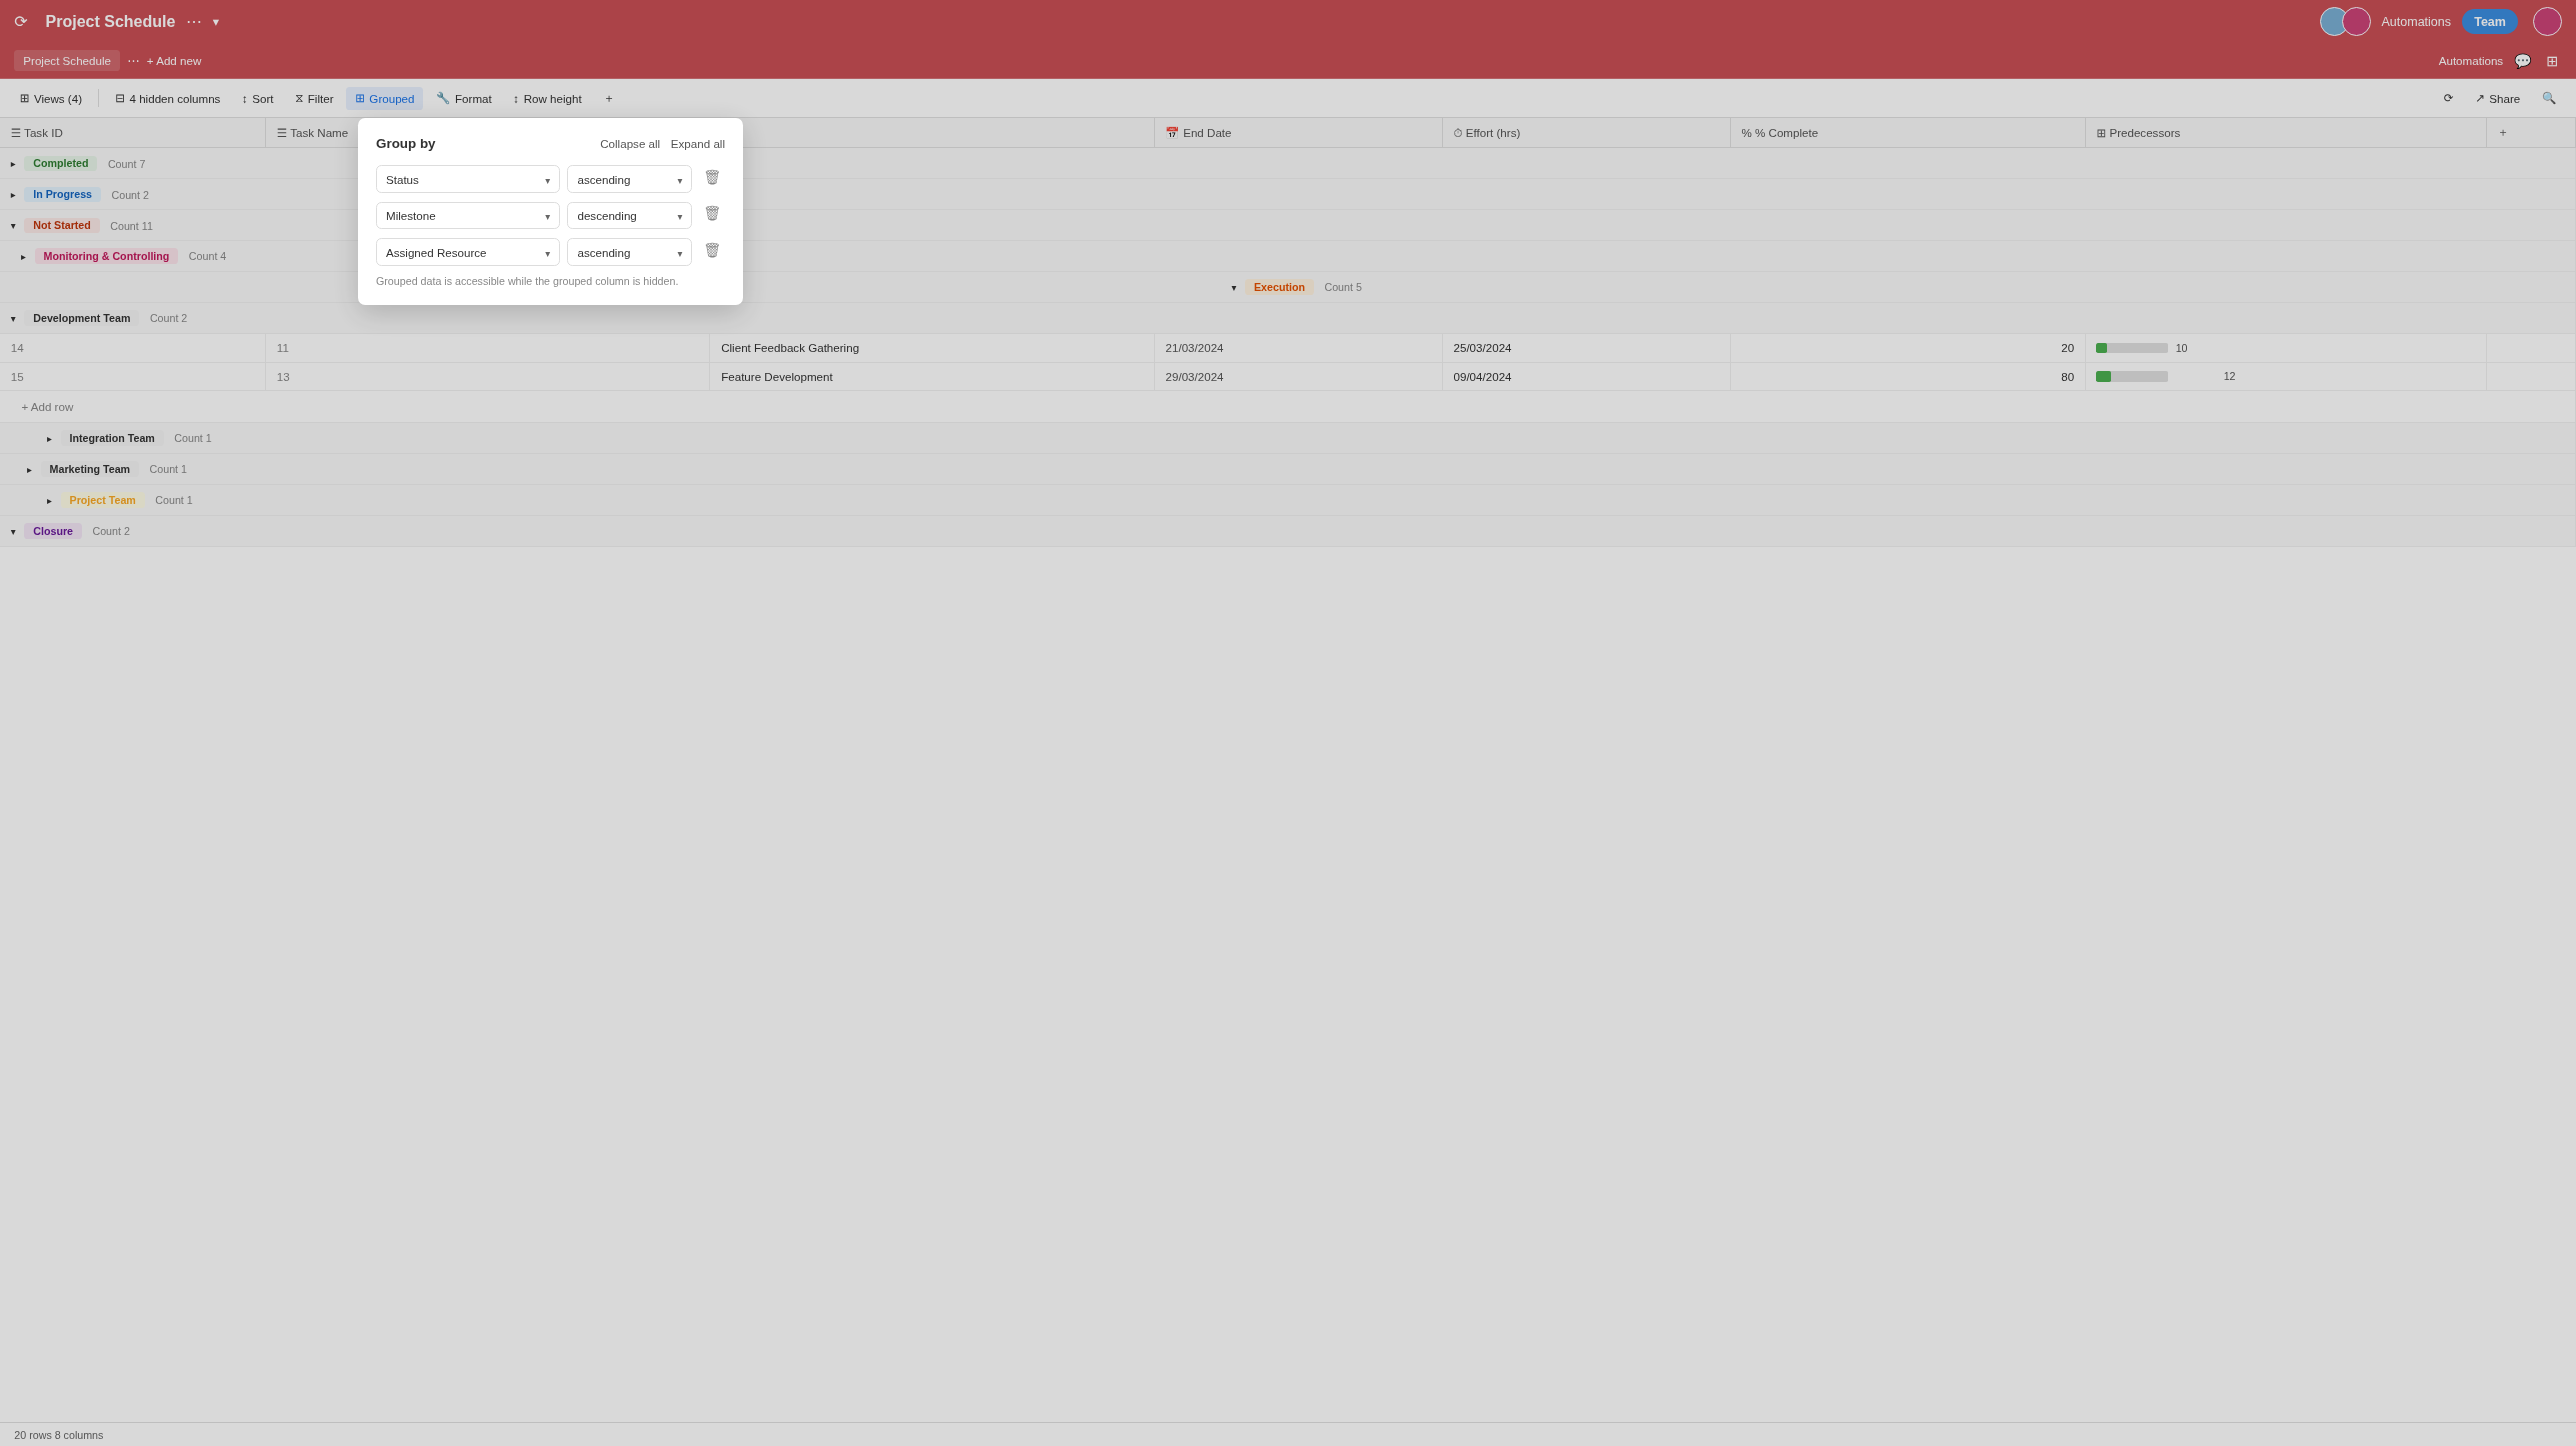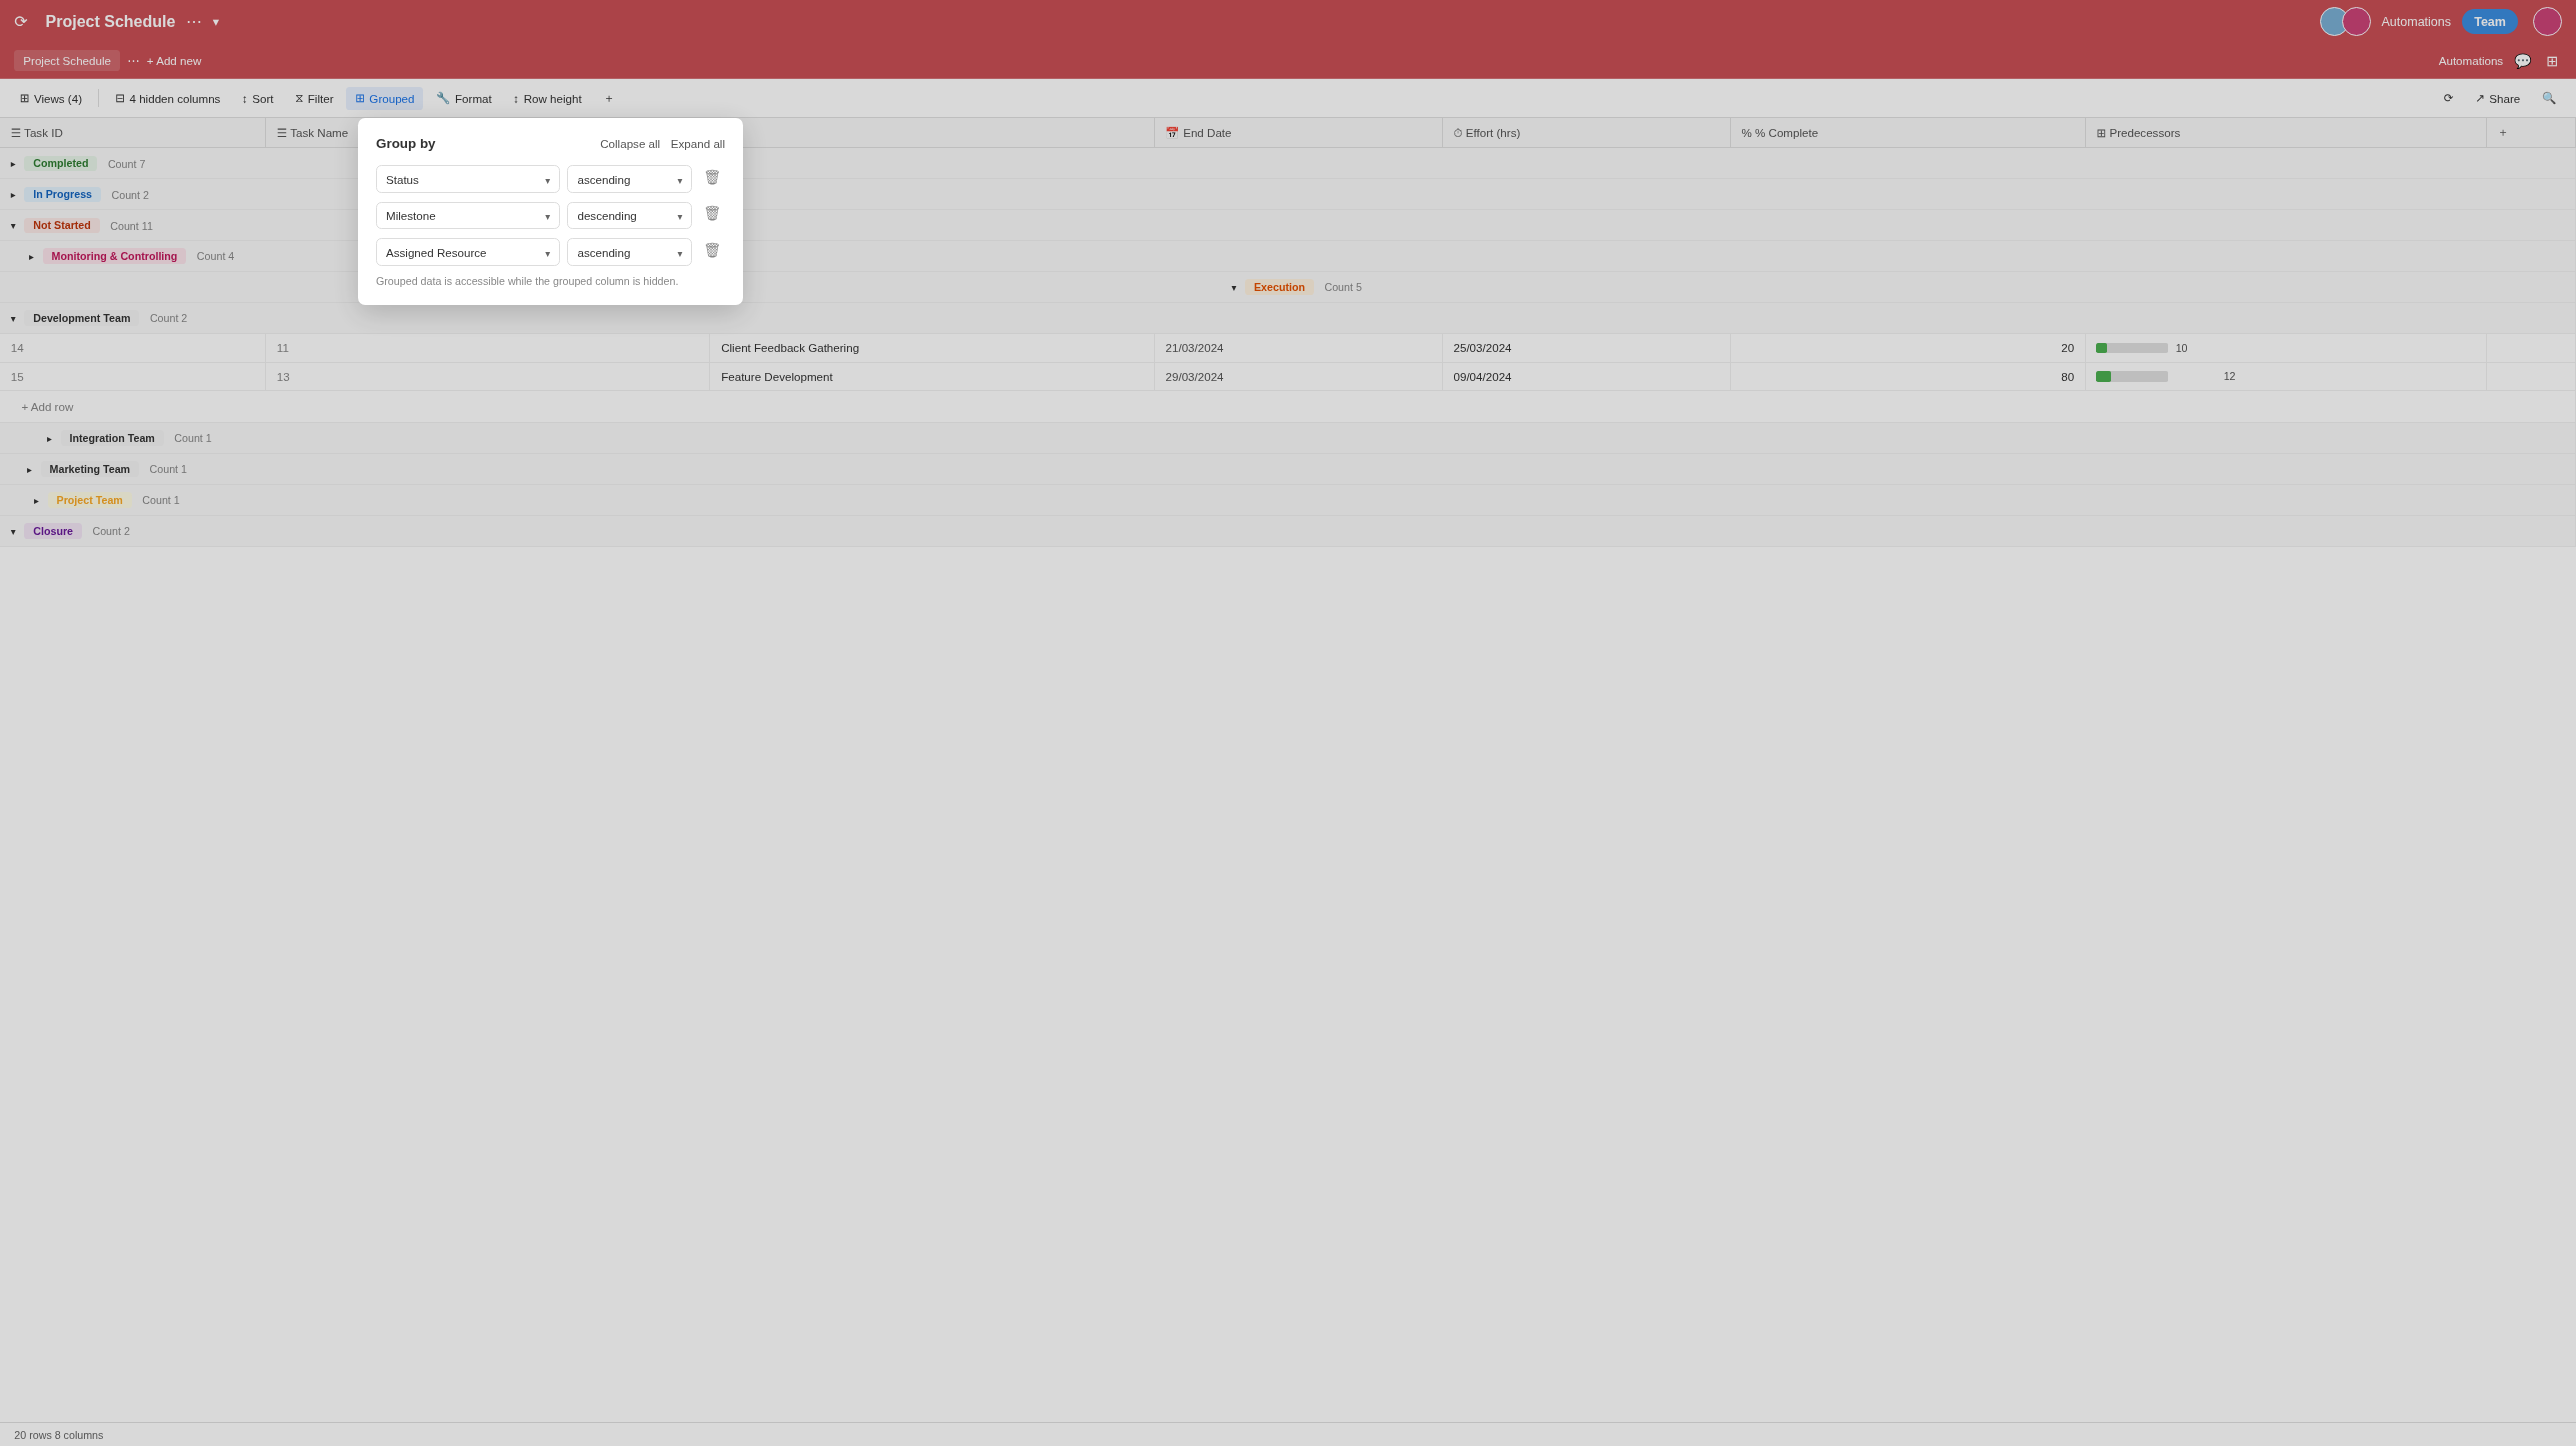--- a/index.html
+++ b/index.html
@@ -337,21 +337,21 @@
           <td colspan="8" style="padding-left: 10.7px;"><span style="cursor:pointer;margin-right:5.4px;font-size:9.8px;">▸</span>
       <span style="display:inline-block;padding:1.8px 9px;border-radius:3.6px;background:#e3f2fd;color:#1565c0;font-size:10.7px;font-weight:700;margin-right:7.2px;">In Progress</span>
       <span style="color:#888;font-size:10.7px;">Count 2</span></td>
         </tr>
         <tr style="background: rgb(250, 250, 250);">
           <td colspan="8" style="padding-left: 10.7px;"><span style="cursor:pointer;margin-right:5.4px;font-size:9.8px;">▾</span>
       <span style="display:inline-block;padding:1.8px 9px;border-radius:3.6px;background:#fbe9e7;color:#bf360c;font-size:10.7px;font-weight:700;margin-right:7.2px;">Not Started</span>
       <span style="color:#888;font-size:10.7px;">Count 11</span></td>
         </tr>
         <tr style="background: rgb(250, 250, 250);">
-          <td colspan="8" style="padding-left: 29px;"><span style="cursor:pointer;margin-right:5.4px;font-size:9.8px;">▸</span>
+          <td colspan="8" style="padding-left: 21px;"><span style="cursor:pointer;margin-right:5.4px;font-size:9.8px;">▸</span>
       <span style="display:inline-block;padding:1.8px 9px;border-radius:3.6px;background:#fce4ec;color:#c2185b;font-size:10.7px;font-weight:700;margin-right:7.2px;">Monitoring &amp; Controlling</span>
       <span style="color:#888;font-size:10.7px;">Count 4</span></td>
         </tr>
         <tr style="background: rgb(250, 250, 250);">
           <td colspan="8" style="padding-left: 29px; text-align: center;"><span style="cursor:pointer;margin-right:5.4px;font-size:9.8px;">▾</span>
       <span style="display:inline-block;padding:1.8px 9px;border-radius:3.6px;background:#fff3e0;color:#e65100;font-size:10.7px;font-weight:700;margin-right:7.2px;">Execution</span>
       <span style="color:#888;font-size:10.7px;">Count 5</span></td>
         </tr>
         <tr style="background: rgb(250, 250, 250);">
           <td colspan="8" style=""><span style="cursor:pointer;margin-right:5.4px;font-size:9.8px;">▾</span>
@@ -399,21 +399,21 @@
           <td colspan="8" style="padding-left: 47px;"><span style="cursor:pointer;margin-right:5.4px;font-size:9.8px;">▸</span>
       <span style="display:inline-block;padding:1.8px 9px;border-radius:3.6px;background:#f5f5f5;color:#333;font-size:10.7px;font-weight:700;margin-right:7.2px;">Integration Team</span>
       <span style="color:#888;font-size:10.7px;">Count 1</span></td>
         </tr>
         <tr style="background: rgb(250, 250, 250);">
           <td colspan="8" style="padding-left: 27px;"><span style="cursor:pointer;margin-right:5.4px;font-size:9.8px;">▸</span>
       <span style="display:inline-block;padding:1.8px 9px;border-radius:3.6px;background:#f5f5f5;color:#333;font-size:10.7px;font-weight:700;margin-right:7.2px;">Marketing Team</span>
       <span style="color:#888;font-size:10.7px;">Count 1</span></td>
         </tr>
         <tr style="background: rgb(250, 250, 250);">
-          <td colspan="8" style="padding-left: 34px;"><span style="cursor:pointer;margin-right:5.4px;font-size:9.8px;">▸</span>
+          <td colspan="8" style="padding-left: 47px;"><span style="cursor:pointer;margin-right:5.4px;font-size:9.8px;">▸</span>
       <span style="display:inline-block;padding:1.8px 9px;border-radius:3.6px;background:#fffde7;color:#f9a825;font-size:10.7px;font-weight:700;margin-right:7.2px;">Project Team</span>
       <span style="color:#888;font-size:10.7px;">Count 1</span></td>
         </tr>
         <tr style="background: rgb(250, 250, 250);">
           <td colspan="8" style="padding-left: 10.7px;"><span style="cursor:pointer;margin-right:5.4px;font-size:9.8px;">▾</span>
       <span style="display:inline-block;padding:1.8px 9px;border-radius:3.6px;background:#f3e5f5;color:#6a1b9a;font-size:10.7px;font-weight:700;margin-right:7.2px;">Closure</span>
       <span style="color:#888;font-size:10.7px;">Count 2</span></td>
         </tr>
       </tbody>
   </table>

